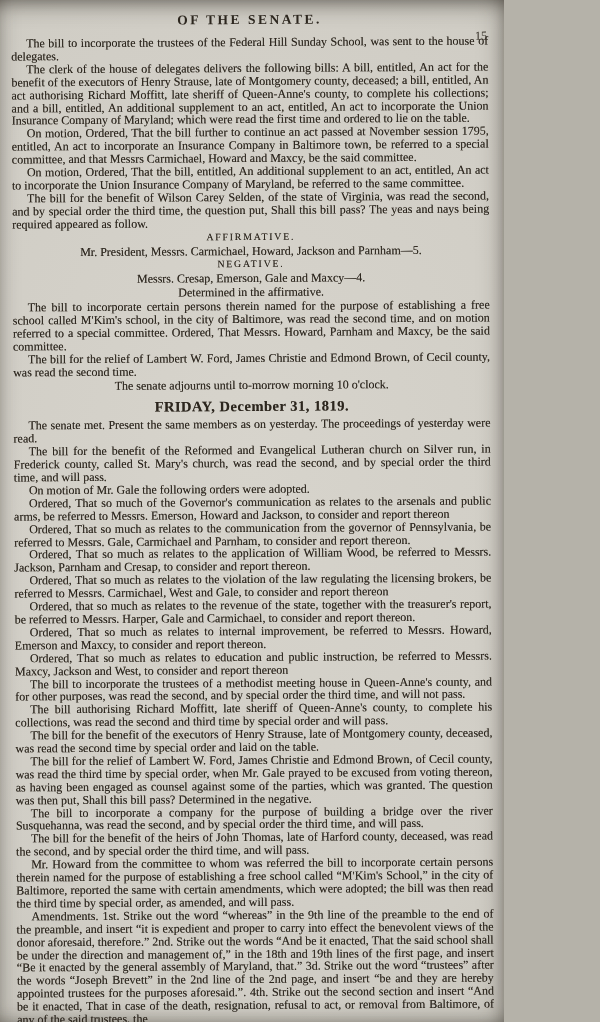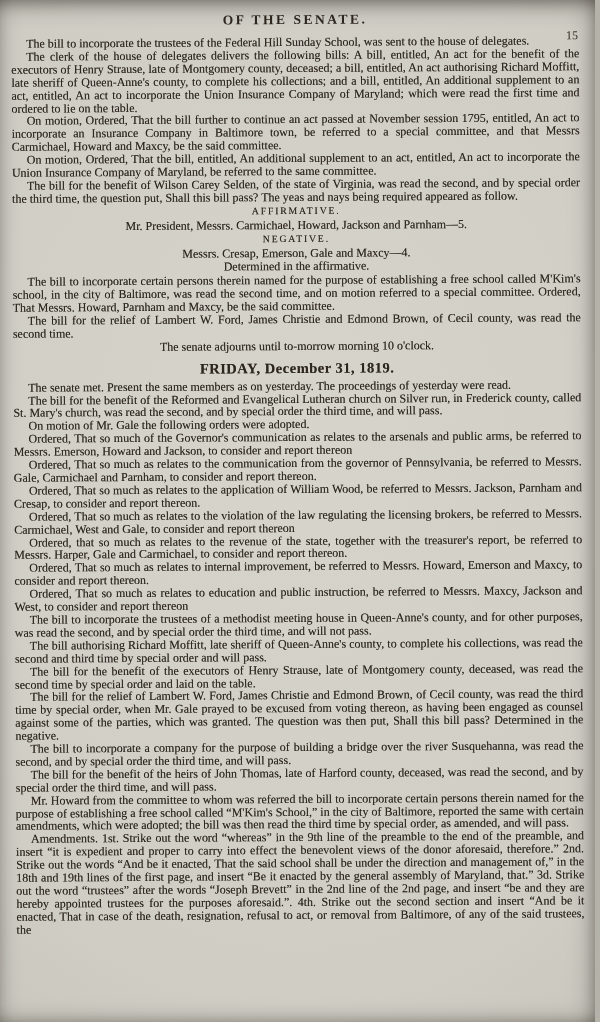--- a/index.html
+++ b/index.html
@@ -1,20 +1,20 @@
 <!DOCTYPE html>
 <html><head>
 <meta charset="utf-8">
 <style>
   html,body{margin:0;padding:0;}
   body{
     width:600px;height:1022px;overflow:hidden;background:#b5b2a9;
   }
   .page{
-    position:relative;width:595px;height:1022px;box-sizing:border-box;
+    position:relative;width:504px;height:1022px;box-sizing:border-box;
     background:
       radial-gradient(130% 95% at 50% 45%, #d7d4cc 0%, #d0cdc5 55%, #c3c0b7 85%, #b1aea5 100%);
     box-shadow:
       inset 0 16px 24px -16px rgba(40,35,28,.7),
       inset -14px 0 26px -16px rgba(40,35,28,.55),
       inset 12px 0 26px -18px rgba(40,35,28,.4),
       inset 0 -12px 22px -16px rgba(40,35,28,.5);
     color:#2c261e;
     font-family:"Liberation Serif","DejaVu Serif",serif;
   }

